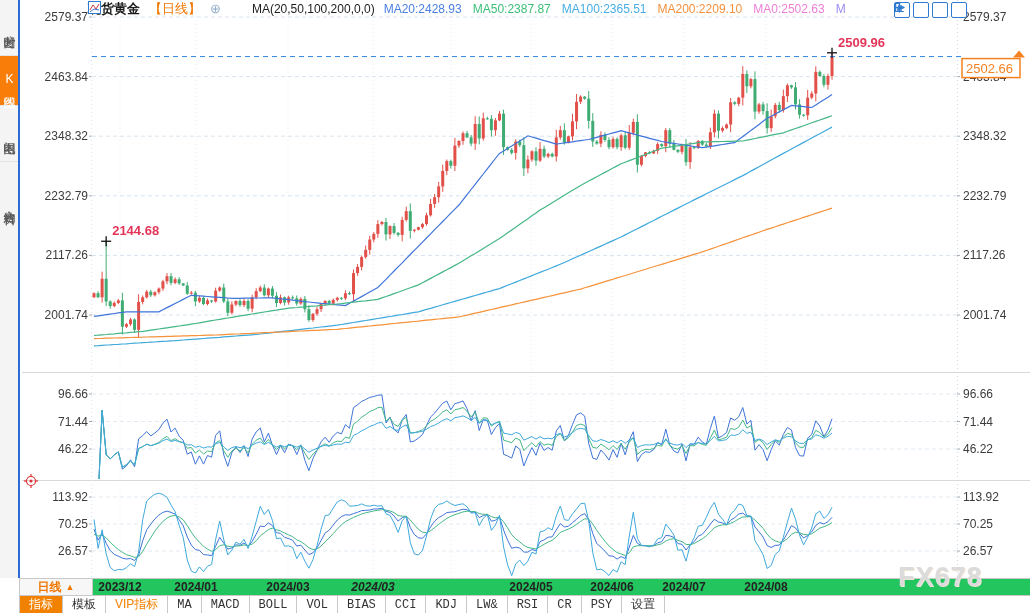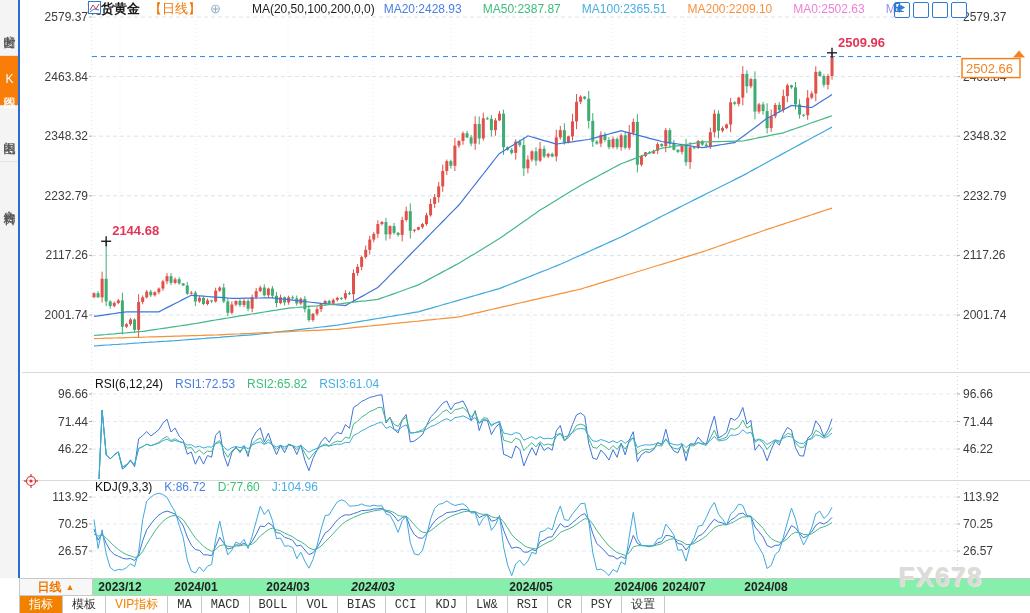--- a/index.html
+++ b/index.html
@@ -28,21 +28,21 @@
   .circle-plus{color:#93aecb;font-size:13px;line-height:13px;}
   .mini-chart-icon{width:13px;height:13px;display:inline-block;}
   .ma-formula{color:#1c1c1c;}
   .top-icons{position:absolute;left:874px;top:2px;display:flex;gap:3px;z-index:5;}
   .ticon{width:14px;height:14px;border:1px solid #2f7bd0;border-radius:2px;background:#fff;
          display:flex;align-items:center;justify-content:center;cursor:pointer;}
   .panel-header{position:absolute;left:75px;font-size:12px;display:flex;gap:12px;white-space:nowrap;z-index:5;}
   .ph-name{color:#111;}
   .target-btn{position:absolute;left:4px;top:474px;width:14px;height:14px;cursor:pointer;z-index:6;}
   
-  .axis-row{position:absolute;left:20px;top:578px;width:1010px;height:18px;background:#86efac;
+  .axis-row{position:absolute;left:20px;top:578px;width:1010px;height:18px;background:#22c55e;
             border-top:1px solid #c8c8c8;border-bottom:1px solid #c8c8c8;box-sizing:border-box;}
   .period-cell{position:absolute;left:0;top:0;width:72px;height:16px;border-right:1px solid #c8c8c8;
                display:flex;align-items:center;justify-content:center;gap:4px;color:#f07800;
                font-weight:bold;font-size:12px;background:#f7f7f7;cursor:pointer;}
   .period-arrow{font-size:9px;}
   .month-label{position:absolute;top:1px;transform:translateX(-50%);font-size:12px;font-weight:bold;color:#222;}
   
   .toolbar{position:absolute;left:20px;top:596px;width:870px;height:17px;display:flex;font-size:12px;background:#fff;}
   .tb-item{padding:0 9px;border-right:1px solid #c8c8c8;display:flex;align-items:center;height:17px;
            color:#333;cursor:pointer;white-space:nowrap;}
@@ -544,21 +544,21 @@
     <span class="period-tag">【日线】</span>
     <span class="circle-plus">⊕</span>
     <span class="mini-chart-icon">
       <svg width="13" height="13">
           <rect x="0.5" y="0.5" width="12" height="12" fill="#fff" stroke="#2f7bd0"></rect>
       <polyline points="2,9 5,4 8,8 11,3" fill="none" stroke="#d03a3a" stroke-width="1"></polyline>
       <polyline points="2,11 6,8 11,9" fill="none" stroke="#3f74d8" stroke-width="1"></polyline>
         </svg>
     </span>
     <span class="ma-formula">MA(20,50,100,200,0,0)</span>
-    <span id="ma-values" style="display:flex;gap:21px;">
+    <span id="ma-values" style="display:flex;gap:11px;">
         <span style="color: rgb(74, 127, 224);">MA20:2428.93</span>
         <span style="color: rgb(59, 191, 119);">MA50:2387.87</span>
         <span style="color: rgb(73, 174, 228);">MA100:2365.51</span>
         <span style="color: rgb(245, 145, 62);">MA200:2209.10</span>
         <span style="color: rgb(238, 127, 216);">MA0:2502.63</span>
         <span style="color: rgb(155, 140, 240);">M</span>
       </span>
   </div>
 
   <div class="top-icons">
@@ -583,32 +583,20 @@
     </span>
     <span class="ticon">
       <svg width="11" height="11">
           <path d="M6 1.5H1.5v8H6" fill="none" stroke="#2f7bd0" stroke-width="1.2"></path>
       <line x1="4" y1="5.5" x2="10" y2="5.5" stroke="#2f7bd0" stroke-width="1.4"></line>
       <polygon points="10.5,5.5 7.5,3.6 7.5,7.4" fill="#2f7bd0"></polygon>
         </svg>
     </span>
   </div>
 
-  <div class="panel-header" id="rsi-header" style="top:377px;">
-    <span class="ph-name">RSI(6,12,24)</span>
-  <span style="color: rgb(74, 127, 224);">RSI1:72.53</span>
-      <span style="color: rgb(59, 191, 119);">RSI2:65.82</span>
-      <span style="color: rgb(73, 174, 228);">RSI3:61.04</span>
-    </div>
-  <div class="panel-header" id="kdj-header" style="top:480px;">
-    <span class="ph-name">KDJ(9,3,3)</span>
-  <span style="color: rgb(74, 127, 224);">K:86.72</span>
-      <span style="color: rgb(59, 191, 119);">D:77.60</span>
-      <span style="color: rgb(73, 174, 228);">J:104.96</span>
-    </div>
 
   <span class="target-btn">
     <svg width="14" height="14">
         <circle cx="7" cy="7" r="4.5" fill="none" stroke="#e03030" stroke-width="1.2"></circle>
     <circle cx="7" cy="7" r="1.6" fill="#e03030"></circle>
     <line x1="7" y1="0" x2="7" y2="2.5" stroke="#e03030" stroke-width="1.2"></line>
     <line x1="7" y1="11.5" x2="7" y2="14" stroke="#e03030" stroke-width="1.2"></line>
     <line x1="0" y1="7" x2="2.5" y2="7" stroke="#e03030" stroke-width="1.2"></line>
     <line x1="11.5" y1="7" x2="14" y2="7" stroke="#e03030" stroke-width="1.2"></line>
       </svg>
@@ -619,21 +607,21 @@
   <div class="period-cell">
     <span>日线</span>
     <span class="period-arrow">▲</span>
   </div>
 <span class="month-label" style="left: 100px;">2023/12</span>
     <span class="month-label" style="left: 176px;">2024/01</span>
     <span class="month-label" style="left: 268px;">2024/03</span>
     <span class="month-label" style="left: 353px; font-style: italic;">2024/03</span>
     <span class="month-label" style="left: 431px; margin-top: 39px;">2024/04</span>
     <span class="month-label" style="left: 511px;">2024/05</span>
-    <span class="month-label" style="left: 616px;">2024/06</span>
+    <span class="month-label" style="left: 592px;">2024/06</span>
     <span class="month-label" style="left: 664px;">2024/07</span>
     <span class="month-label" style="left: 746px;">2024/08</span>
   </div>
 
 <div class="toolbar" id="toolbar">
     <div class="tb-item active">指标</div>
     <div class="tb-item ">模板</div>
     <div class="tb-item vip">VIP指标</div>
     <div class="tb-item mono">MA</div>
     <div class="tb-item mono">MACD</div>

